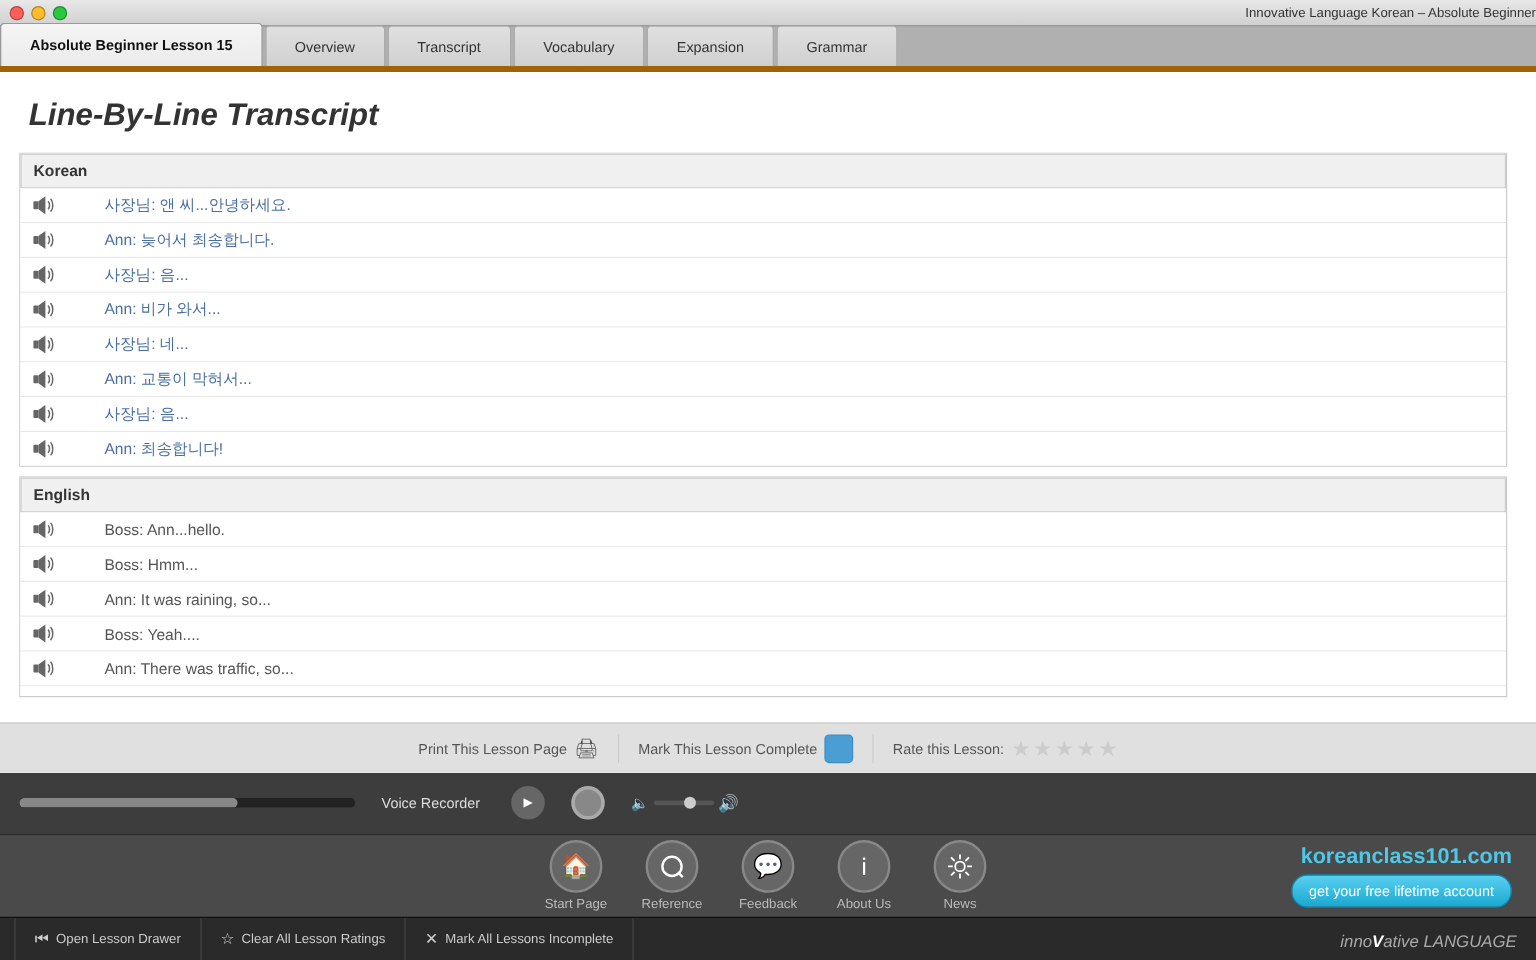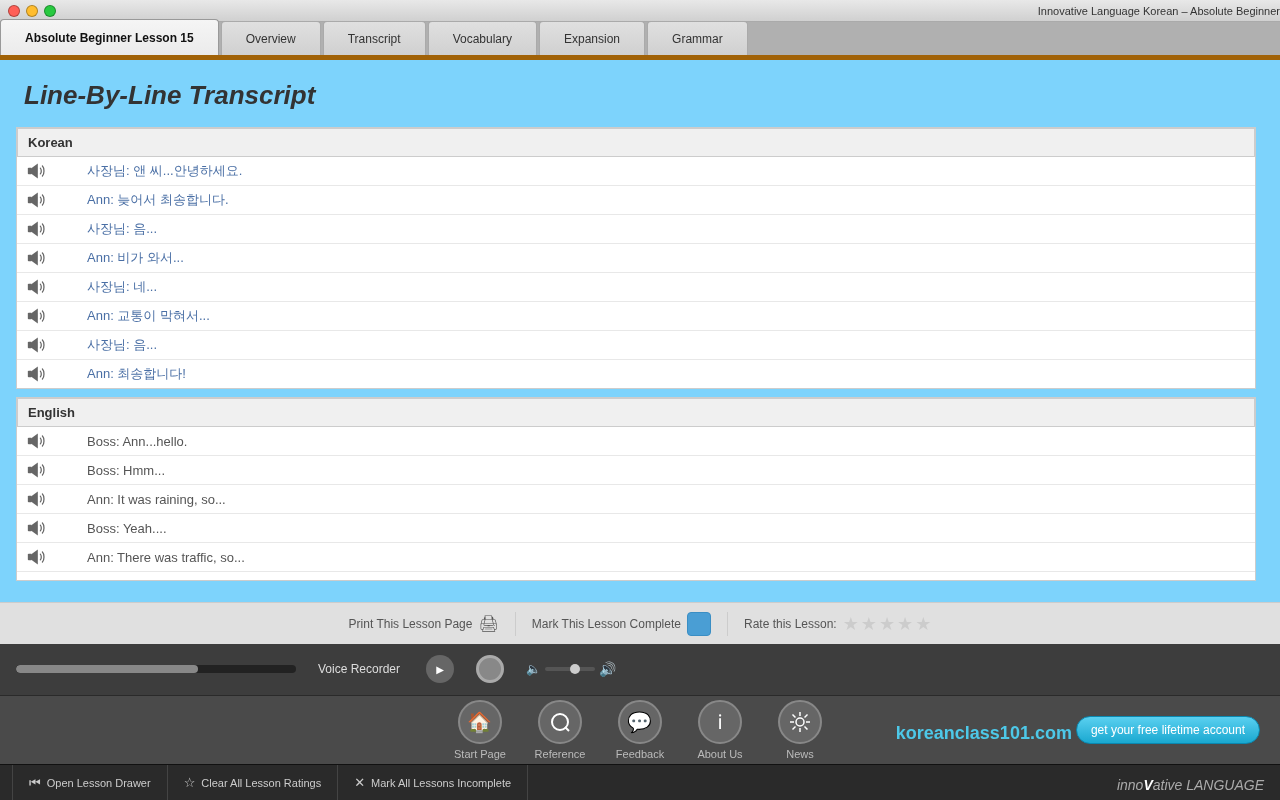--- a/index.html
+++ b/index.html
@@ -81,21 +81,21 @@
       background: linear-gradient(to bottom, #f5f5f5, #ebebeb);
       border-color: #999;
       height: 36px;
       font-weight: 600;
       color: #111;
       z-index: 2;
     }
 
     
     .content-area {
-      background: #7dd3fc;
+      background: #ffffff;
       flex: 1;
       display: flex;
       flex-direction: column;
       overflow: hidden;
       position: relative;
     }
 
     
     .page-title {
       font-size: 26px;
@@ -304,21 +304,21 @@
       color: #bbb;
     }
 
     
     .brand-area {
       position: absolute;
       right: 20px;
       top: 50%;
       transform: translateY(-50%);
       display: flex;
-      flex-direction: row;
+      flex-direction: column;
       align-items: flex-end;
       gap: 4px;
       margin-left: 30px;
     }
     .brand-name {
       font-size: 18px;
       font-weight: bold;
       color: white;
     }
     .brand-name span { color: #4dc8e8; }

